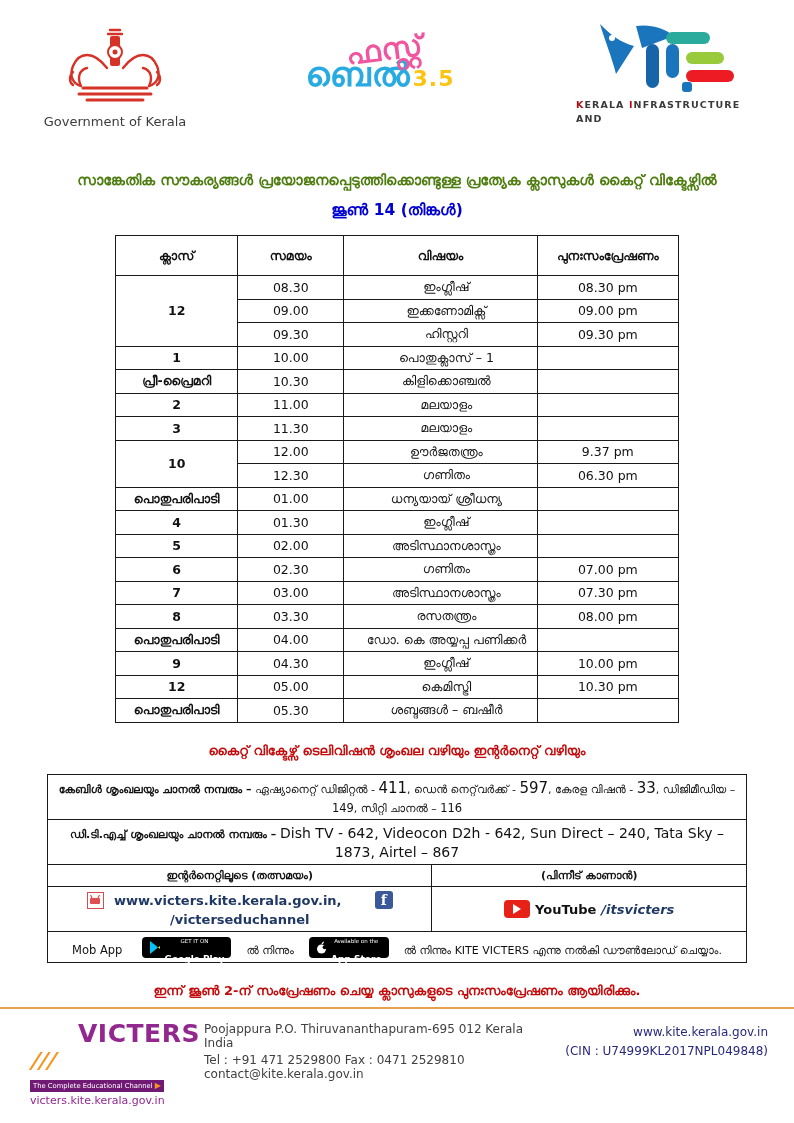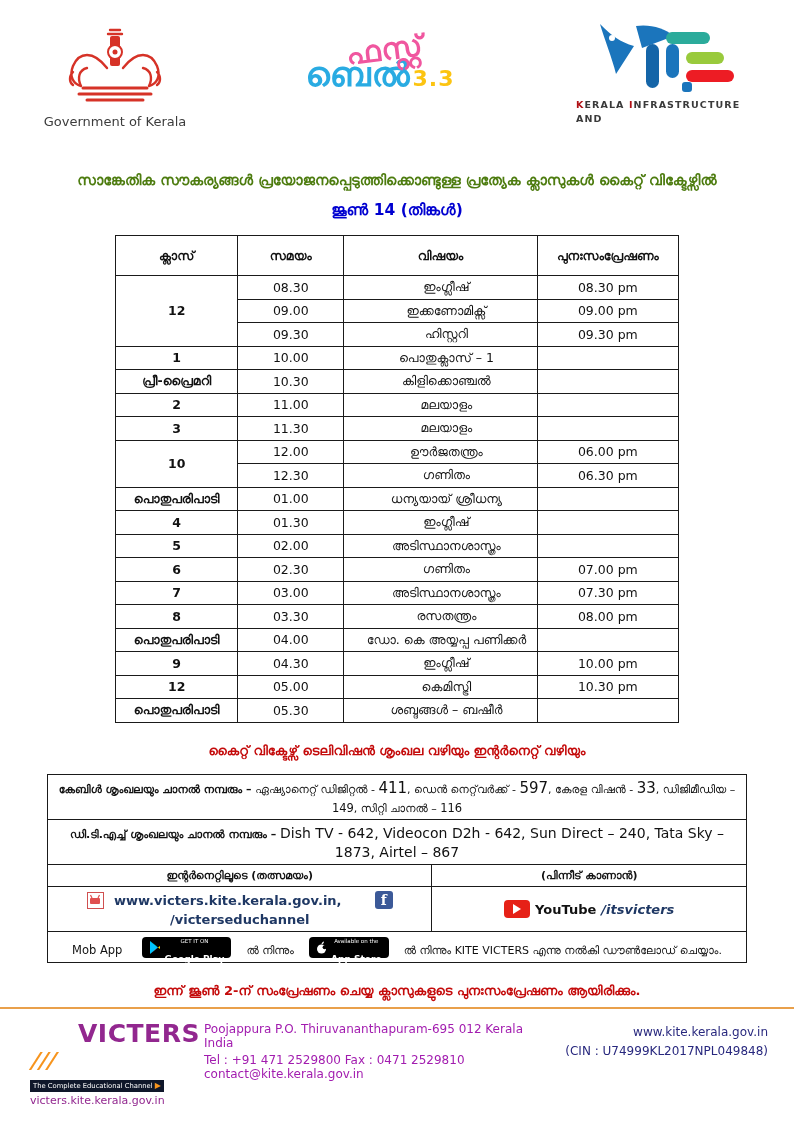--- a/index.html
+++ b/index.html
@@ -62,26 +62,26 @@
   .sign-row { display:flex; justify-content:space-between; align-items:flex-end; padding:0 80px 0 90px; margin-top:4px; }
   .sign-date { font-size:13px; color:#222; margin-bottom:6px; }
   .sign-block { text-align:center; }
   .sign-name { font-weight:bold; font-size:14px; color:#111; }
 
   
   .footer { position:absolute; left:0; right:0; bottom:0; border-top:2.5px solid #e9a04b; padding:10px 26px 16px 30px; display:flex; align-items:flex-start; gap:14px; background:#fff; }
   .v-logo { width:160px; }
   .v-name { font-weight:bold; font-size:25px; color:#92278f; letter-spacing:0.5px; display:inline-block;margin-left:48px; }
   .v-slash { color:#f7941d; font-weight:bold; font-size:22px; display:inline-block; transform:skewX(-18deg); margin-left:2px; }
-  .v-tagline { background:#0f172a; color:#fff; font-size:6.8px; padding:1.5px 3px; display:inline-block; margin-top:1px; }
+  .v-tagline { background:#701a75; color:#fff; font-size:6.8px; padding:1.5px 3px; display:inline-block; margin-top:1px; }
   .v-play { color:#f7941d; font-size:8px; }
   .v-url { color:#92278f; font-size:11px; margin-top:2px; }
   .f-center { flex:1; }
   .f-title { font-weight:bold; font-size:14px; }
-  .f-addr { font-size:12px; color:#a21caf; margin-top:3px; }
+  .f-addr { font-size:12px; color:#404040; margin-top:3px; }
   .f-right { width:205px; text-align:right; font-size:12px; color:#28287e; margin-top:4px; line-height:1.6; }
 </style>
 </head>
 <body>
 
 <div class="page">
 
   <div class="hdr">
     <div class="govt">
       <svg width="104" height="86" viewBox="0 0 104 86">
@@ -97,21 +97,21 @@
           <path d="M60 46 C74 28 88 30 94 44 C98 54 94 62 86 64 M86 64 C90 56 88 48 80 46 M94 50 C98 54 98 60 94 63"></path>
 
           <path d="M20 66 H84 M16 72 H88 M24 78 H80" stroke-width="3"></path>
         </g>
       </svg>
       <div class="govt-caption">Government of Kerala</div>
     </div>
 
     <div class="fb-logo">
       <div class="fb-line1">ഫസ്റ്റ്</div>
-      <div class="fb-line2"><span>ബെൽ</span><span class="fb-ver">3.3</span></div>
+      <div class="fb-line2"><span>ബെൽ</span><span class="fb-ver">3.5</span></div>
     </div>
 
     <div class="kite-block">
       <svg width="150" height="72" viewBox="0 0 150 72">
 
         <path d="M10 2 C22 14 30 20 44 24 L26 52 C22 36 14 16 10 2 Z" fill="#1b75bc"></path>
         <path d="M46 4 C60 2 74 6 84 14 L52 26 Z" fill="#1b75bc"></path>
         <circle cx="22" cy="16" r="3" fill="#fff"></circle>
 
         <rect x="56" y="22" width="13" height="44" rx="6.5" fill="#1565a8"></rect>
@@ -175,21 +175,21 @@
         <tr>
           <td rowspan="1" class="cls">3</td>
           <td>11.30</td>
           <td class="sub">മലയാളം</td>
           <td></td>
         </tr>
         <tr>
           <td rowspan="2" class="cls">10</td>
           <td>12.00</td>
           <td class="sub">ഊർജതന്ത്രം</td>
-          <td>06.00 pm</td>
+          <td>9.37 pm</td>
         </tr>
         <tr>
           <td>12.30</td>
           <td class="sub">ഗണിതം</td>
           <td>06.30 pm</td>
         </tr>
         <tr>
           <td rowspan="1" class="cls">പൊതുപരിപാടി</td>
           <td>01.00</td>
           <td class="sub">ധന്യയായ് ശ്രീധന്യ</td>

